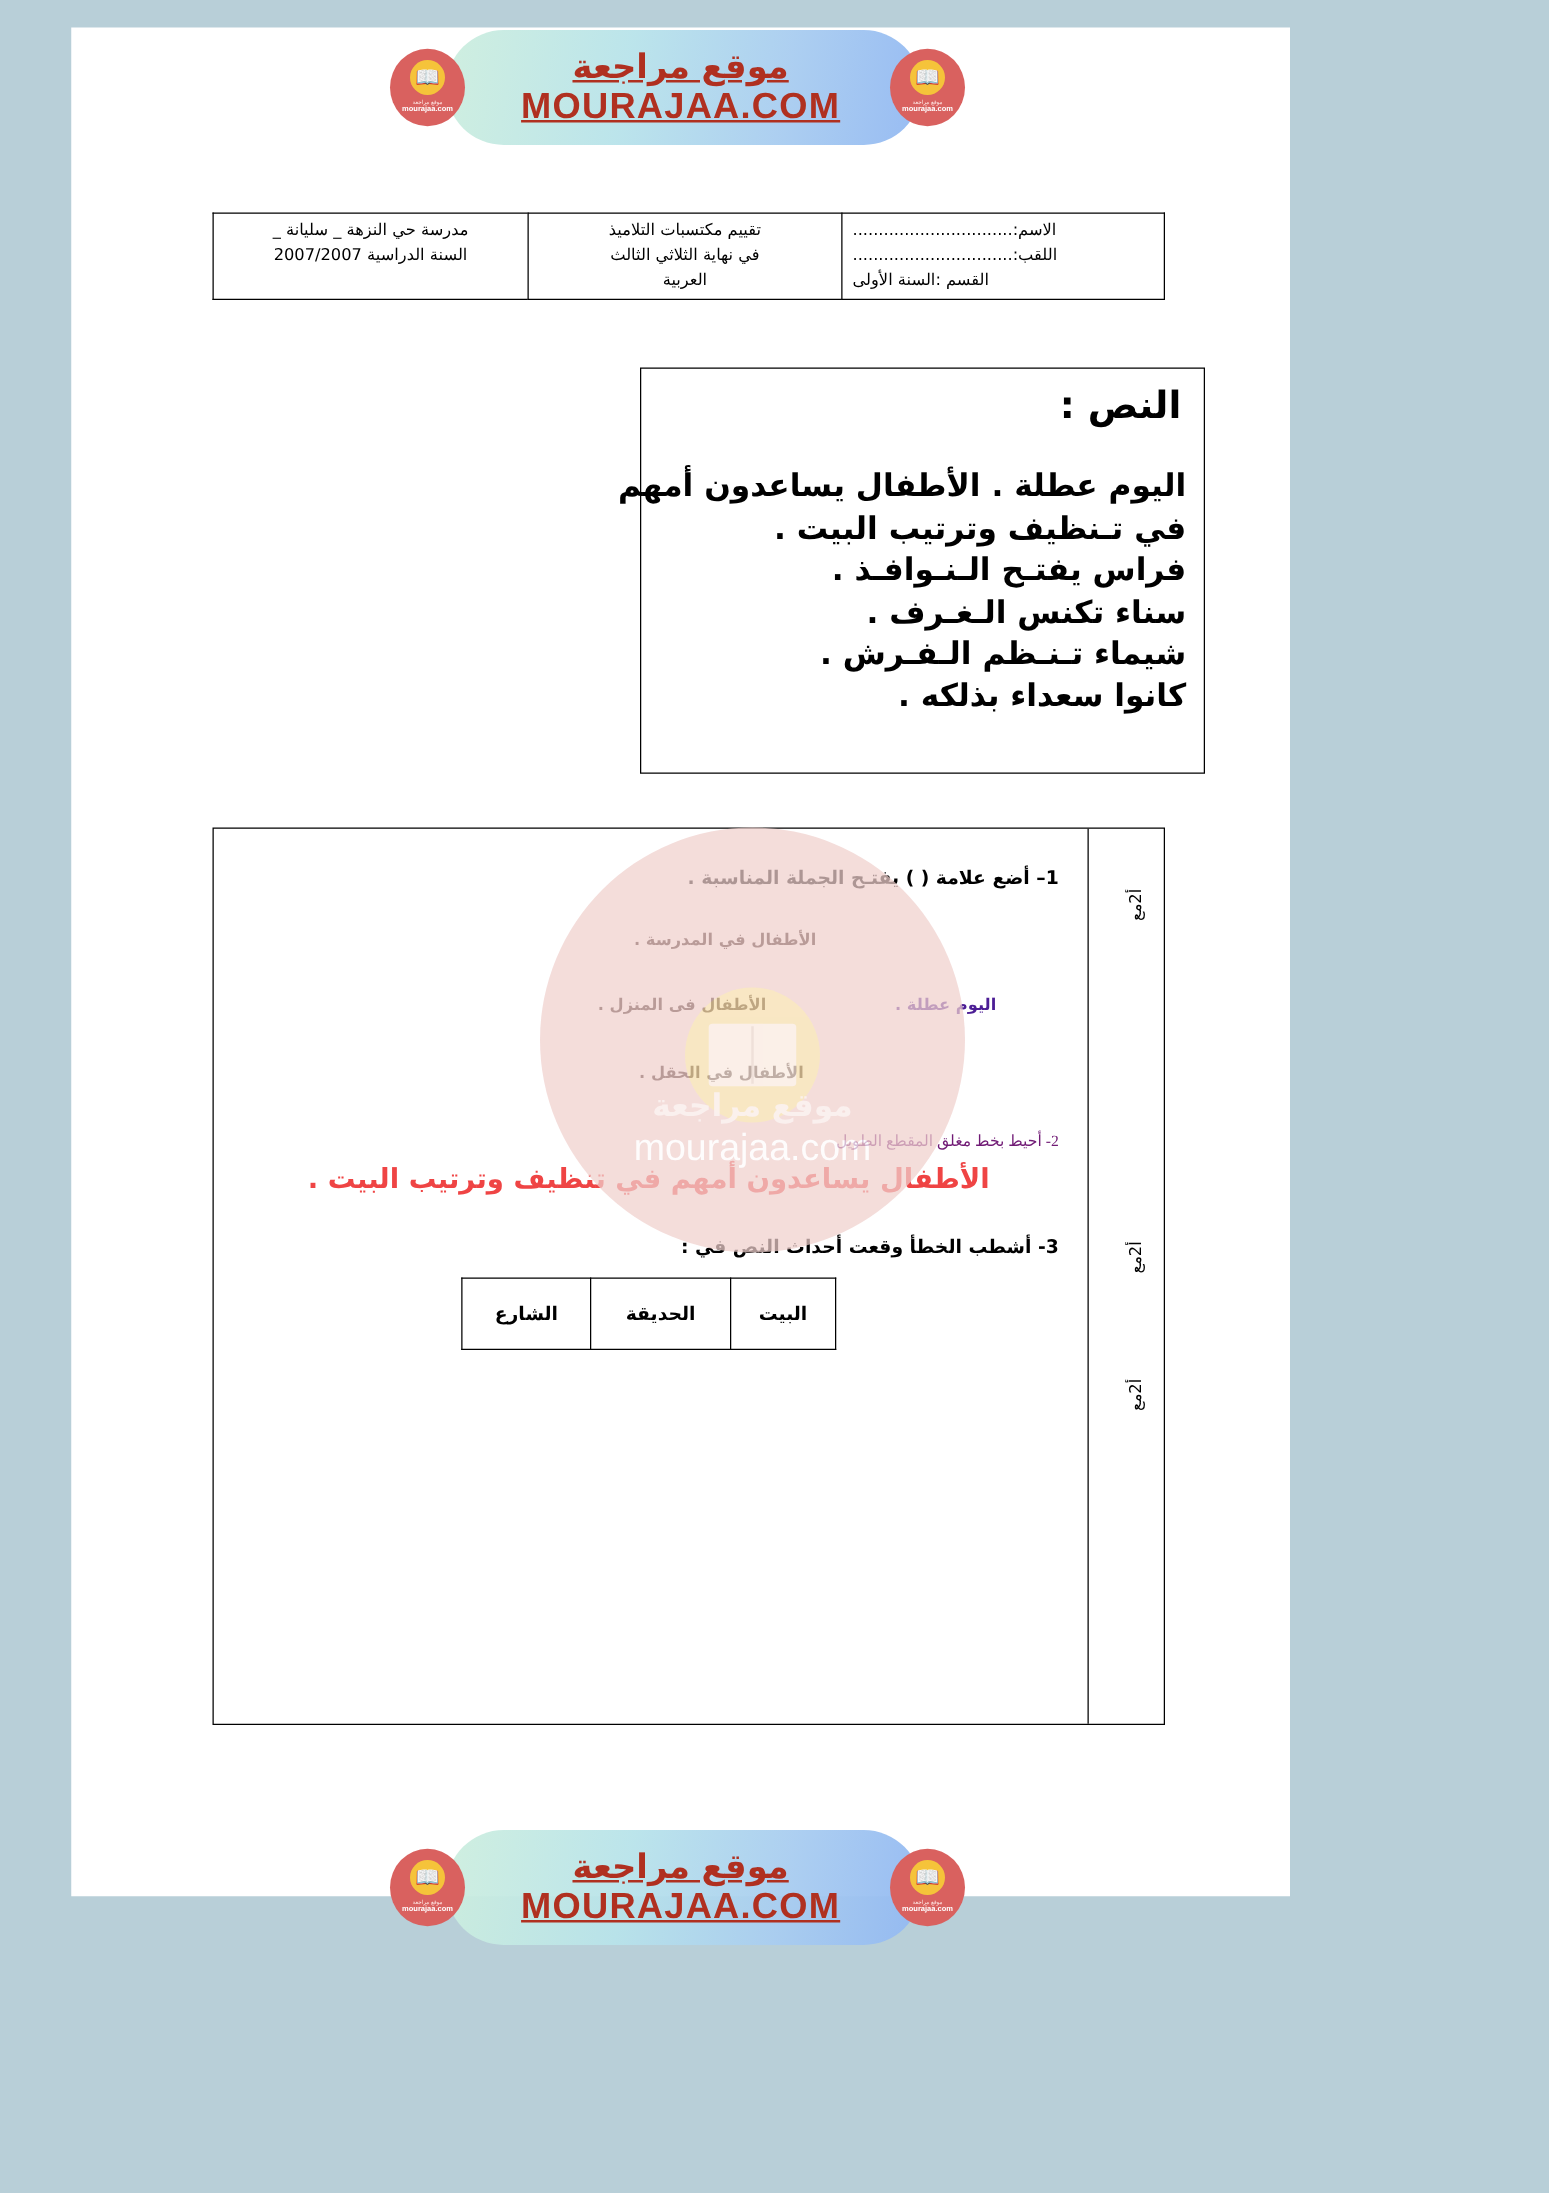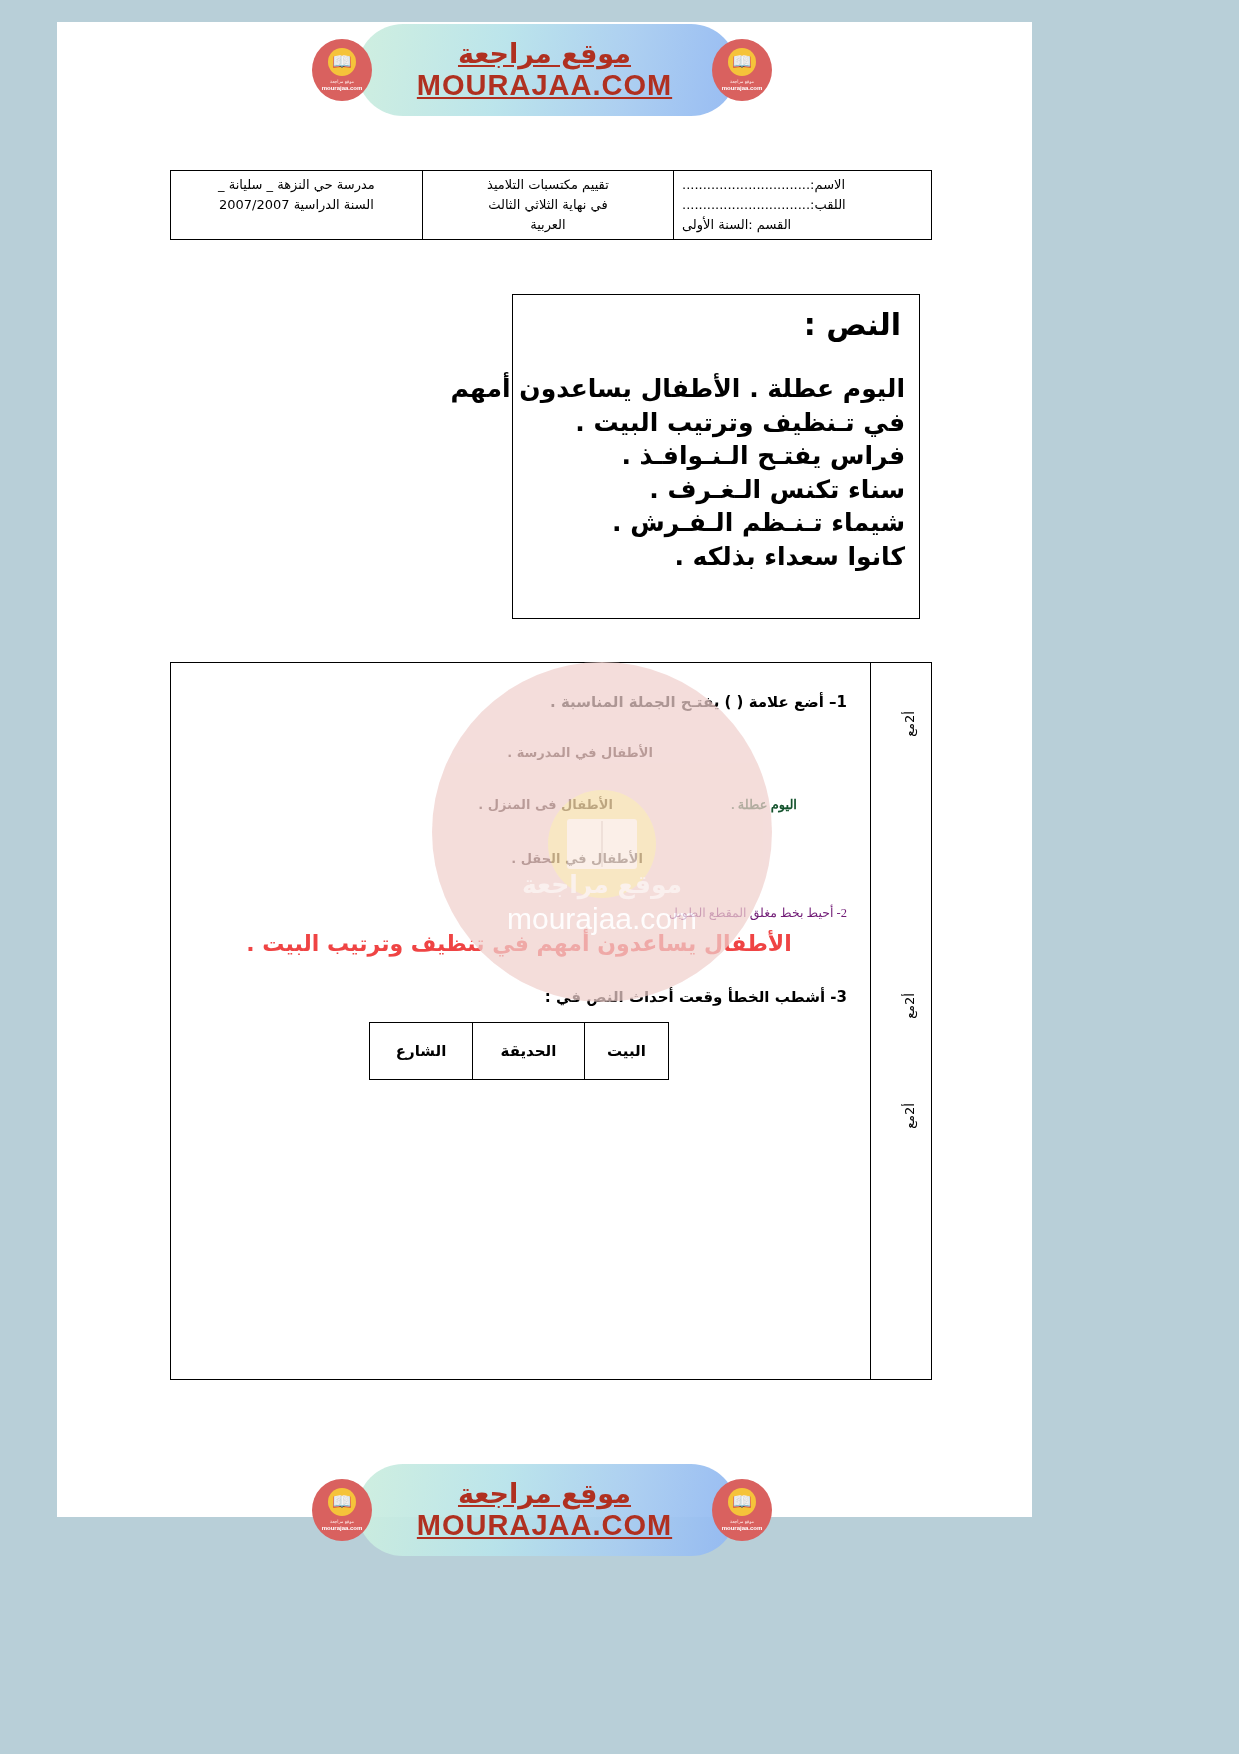--- a/index.html
+++ b/index.html
@@ -88,21 +88,21 @@
     line-height:1.55;
   }
   .hdr-c-school{width:250px;text-align:center;}
   .hdr-c-mid{width:256px;text-align:center;}
   .hdr-c-name{width:256px;text-align:left;}
   .hdr-row-line{display:block;white-space:nowrap;}
   
   .text-box{
     position:absolute;
     left:455px;top:272px;
-    width:408px;
+    width:452px;
     min-height:325px;
     border:1.8px solid #000;
     padding:10px 14px 16px 14px;
     box-sizing:border-box;
     background:transparent;
   }
   .text-title{
     font-size:30px;font-weight:bold;color:#000;
     text-align:right;margin:2px 4px 30px 0;
   }
@@ -147,21 +147,21 @@
     font-size:15px;font-weight:bold;
     text-align:right;margin:14px 6px 0 0;
     white-space:nowrap;
   }
   .q1-opts{position:relative;height:180px;margin-top:8px;}
   .opt{
     position:absolute;
     font-size:13px;font-weight:bold;color:#2b1410;
     white-space:nowrap;
   }
-  .opt-left{color:#14532d;font-family:Liberation Serif, serif;}
+  .opt-left{color:#4c1d95;}
   .o1{top:26px;right:200px;}
   .o2{top:78px;right:56px;}
   .o3{top:78px;right:240px;}
   .o4{top:132px;right:210px;}
   .q2-head{
     font-size:12.5px;color:#701a75;
     text-align:right;margin:6px 6px 0 0;white-space:nowrap;font-family:Liberation Serif, serif;
   }
   .q2-sentence{
     font-size:22px;font-weight:bold;color:#ef4444;

